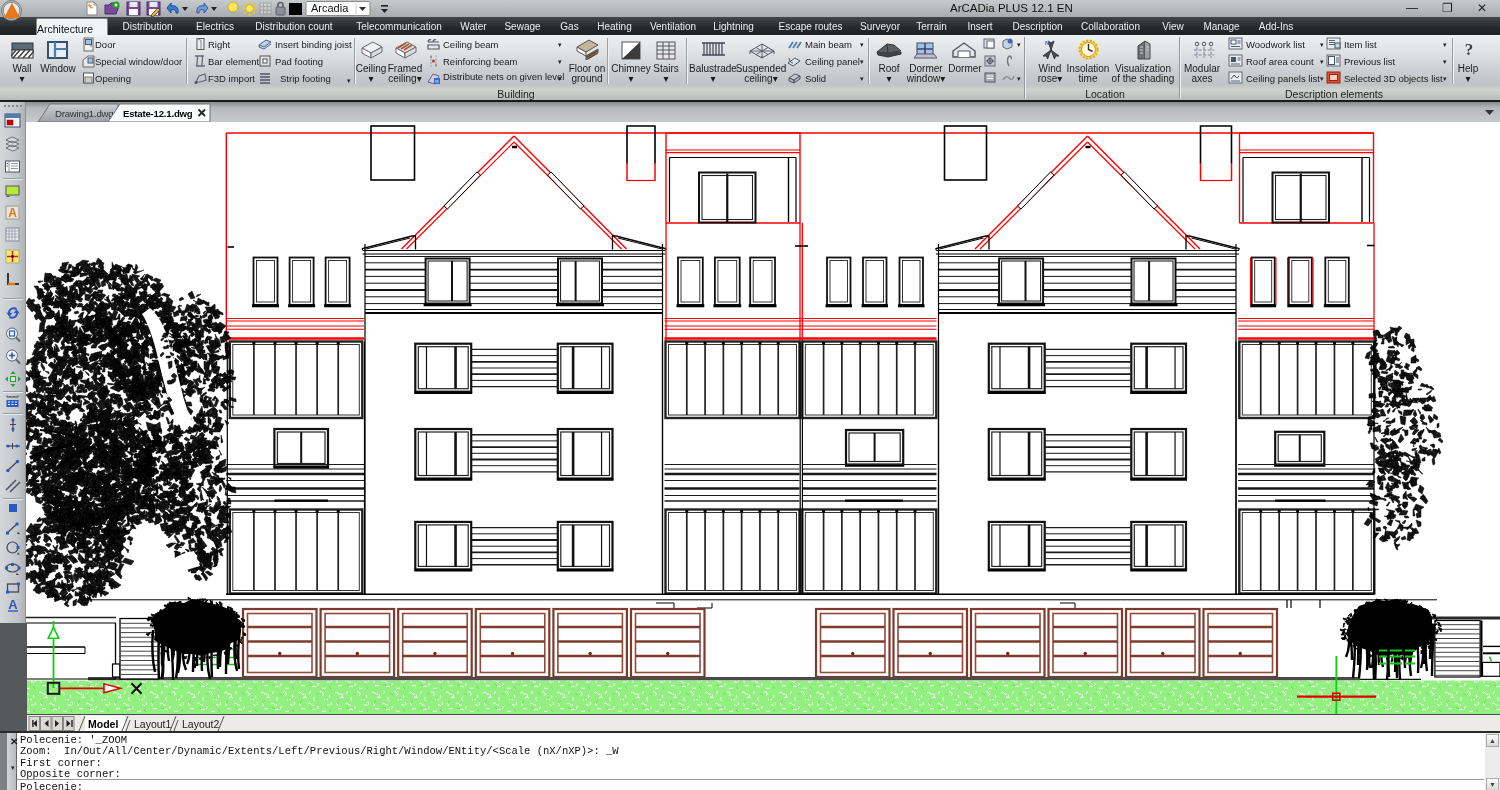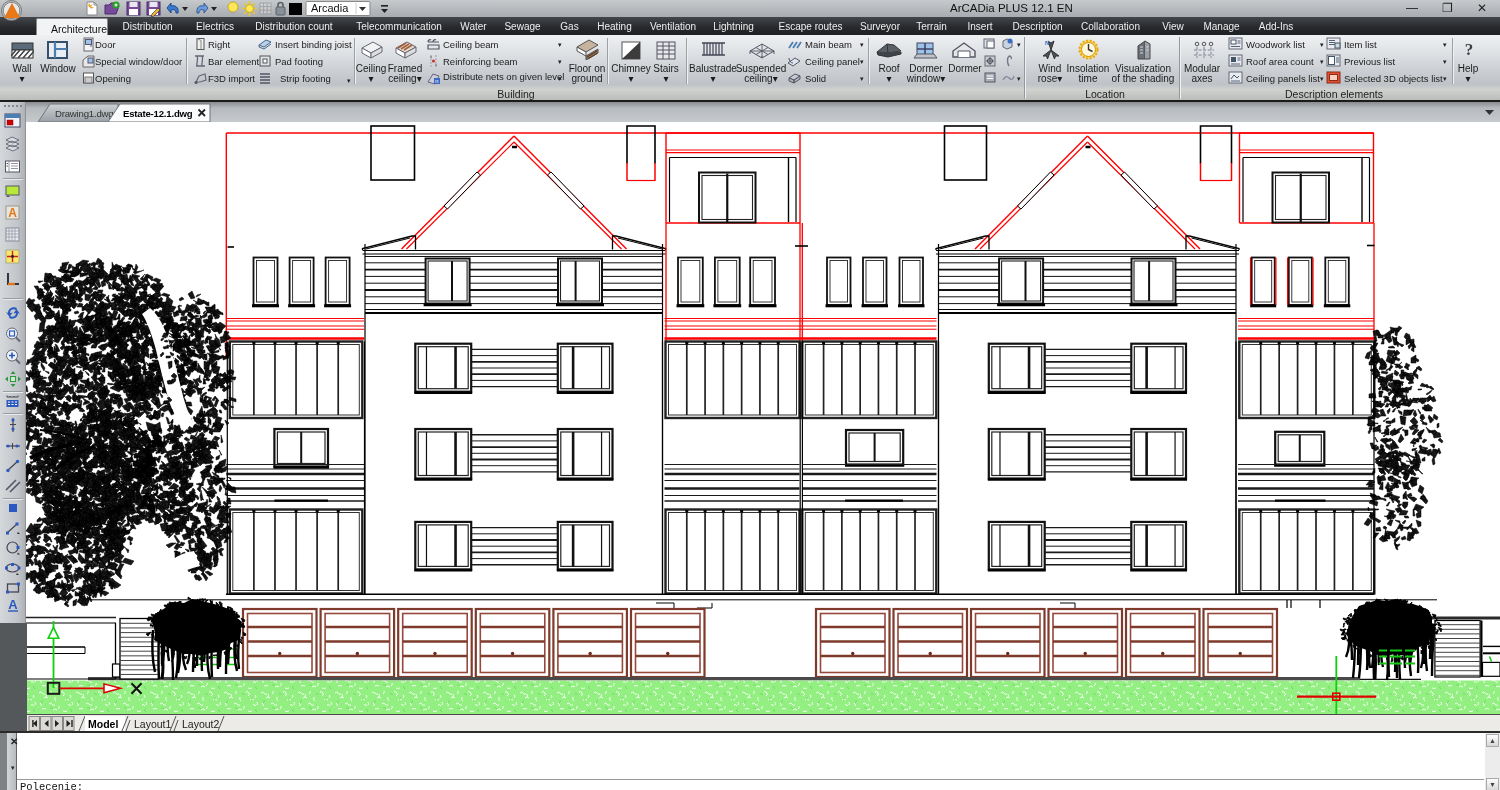--- a/index.html
+++ b/index.html
@@ -5,21 +5,21 @@
 #cv {position:absolute;left:0;top:0;z-index:1}
 .bar {position:absolute;left:0;width:1500px;z-index:5}
 #title {top:0;height:17px;background:linear-gradient(#c6cacd,#a8acb0)}
 #title .t {position:absolute;left:950px;width:330px;text-align:left;top:2px;font-size:11.5px;color:#111}
 #winbtn span {position:absolute;top:1px;font-size:12px;color:#222;font-family:"Liberation Sans"}
 .qat {position:absolute;left:0;top:0}
 #logo {position:absolute;left:1px;top:0px;width:21px;height:21px;border-radius:50%;background:radial-gradient(#e8e8e8 55%,#888 60%,#ccc 70%);z-index:9;border:1px solid #777}
 #logo:after {content:"";position:absolute;left:2px;top:1.5px;border-left:8.5px solid transparent;border-right:8.5px solid transparent;border-bottom:15px solid #e87818}
 #menu {top:17px;height:18px;background:linear-gradient(#43474b,#26282b 60%,#1e2023)}
 .mt {position:absolute;top:4px;width:120px;text-align:center;font-size:10px;color:#eee}
-.atab {position:absolute;left:36px;top:1px;width:72px;height:17px;background:#f2f3f4;border-radius:2px 2px 0 0;text-align:right;font-size:10.5px;color:#111;padding-top:3.5px;border:1px solid #888;border-bottom:none}
+.atab {position:absolute;left:36px;top:1px;width:72px;height:17px;background:#f2f3f4;border-radius:2px 2px 0 0;text-align:left;font-size:10.5px;color:#111;padding-top:3.5px;border:1px solid #888;border-bottom:none}
 #ribbon {top:35px;height:67px;background:linear-gradient(#eef0f2 0%,#dde0e3 30%,#cbcfd3 55%,#bfc3c7 76%,#cfd2cf 84%,#b9bcb9 100%);border-bottom:2px solid #1b1b1b}
 #ribbon .ic {position:absolute}
 .bl {position:absolute;width:84px;text-align:center;font-size:10px;line-height:10px;color:#1b1b1b}
 .sl {position:absolute;font-size:9.5px;color:#1b1b1b;white-space:nowrap}
 .ddb {position:absolute;font-size:7px;color:#222}
 .vsep {position:absolute;width:1px;background:#9ba0a5;box-shadow:1px 0 0 #eef0f2}
 .gsep {position:absolute;top:2px;height:62px;width:1px;background:#94999e;box-shadow:1px 0 0 #eef0f2}
 .glb {position:absolute;top:53px;width:180px;text-align:center;font-size:10.5px;color:#222}
 #dbar {top:102px;height:20px;background:linear-gradient(#878c91,#b6babe 30%,#c6cacd)}
 .dtabs {position:absolute;left:0;top:0}
@@ -1172,20 +1172,24 @@
 <path d="M53 16L59 1" stroke="#555"></path>
 <rect x="59" y="1" width="40" height="15" fill="#fff"></rect>
 <text x="62" y="13" font-size="10.5" font-family="Liberation Sans" font-weight="bold" fill="#000">Model</text>
 <path d="M96 16L102 1M100 16l4-11" stroke="#555" fill="none"></path>
 <text x="108" y="13" font-size="10.5" font-family="Liberation Sans" fill="#222">Layout1</text>
 <path d="M144 16L150 1M148 16l4-11" stroke="#555" fill="none"></path>
 <text x="156" y="13" font-size="10.5" font-family="Liberation Sans" fill="#222">Layout2</text>
 <path d="M192 16L198 1" stroke="#555"></path>
 </svg></div>
 <div class="bar" id="cmd">
+    <div id="cmdtext">Polecenie: '_ZOOM
+Zoom:  In/Out/All/Center/Dynamic/Extents/Left/Previous/Right/Window/ENtity/&lt;Scale (nX/nXP)&gt;: _W
+First corner:
+Opposite corner:</div>
     <div id="cmddiv"></div>
     <div id="cmdlast">Polecenie:</div>
     <div id="cmdstrip1"></div>
     <div id="cmdstrip2">
       <div id="cmdx">✕</div>
       <div id="cmdv">▾</div>
     </div>
     <div id="cmdsb">
       <div class="sbb" style="top:1px">▲</div>
       <div class="sbb" style="bottom:1px">▼</div>

